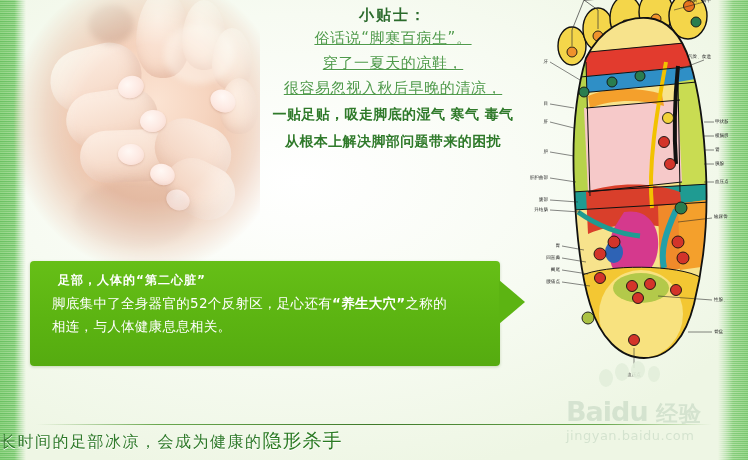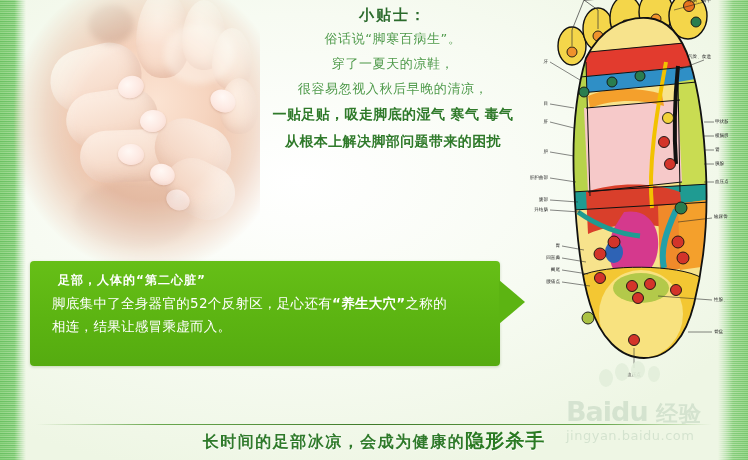--- a/index.html
+++ b/index.html
@@ -64,22 +64,23 @@
   .tips{
     position:absolute;left:250px;top:2px;width:286px;height:200px;
     text-align:center;
   }
   .tips .t-title{
     font-size:15px;font-weight:bold;color:#2b6b2b;letter-spacing:2px;
     line-height:22px;margin-top:2px;
     text-shadow:0 1px 0 rgba(255,255,255,.9);
   }
   .tips .t-line{
-    font-size:13px;color:#4f9a4a;line-height:25px;letter-spacing:.6px;
+    font-size:15px;color:#4f9a4a;line-height:25px;letter-spacing:.6px;
     text-shadow:0 1px 0 rgba(255,255,255,.85);
+    text-decoration:underline;
   }
   .tips .t-strong{
     font-size:14px;font-weight:bold;color:#2f7a2a;line-height:27px;letter-spacing:.4px;
     text-shadow:0 1px 0 rgba(255,255,255,.9);
   }
 
   
   .banner-wrap{position:absolute;left:30px;top:261px;width:500px;height:105px;}
   .banner{
     position:absolute;left:0;top:0;width:470px;height:105px;
@@ -105,22 +106,22 @@
   
   .chart{position:absolute;left:528px;top:-4px;width:200px;height:392px;}
   .chart svg{display:block;}
 
   
   .divider{
     position:absolute;left:36px;top:424px;width:676px;height:1px;
     background:linear-gradient(90deg,rgba(110,170,80,0) 0%,#6aa84f 18%,#3f7a2a 50%,#6aa84f 84%,rgba(110,170,80,0) 100%);
   }
   .slogan{
-    position:absolute;left:0;top:428px;width:748px;text-align:center;
-    font-size:16px;font-weight:bold;color:#2f7a2a;letter-spacing:1.5px;
+    position:absolute;left:0;top:428px;width:748px;text-align:left;
+    font-size:16px;font-weight:normal;color:#2f7a2a;letter-spacing:1.5px;
     text-shadow:0 1px 0 rgba(255,255,255,.9);
   }
   .slogan .hl{color:#2a7a22;font-size:19px;letter-spacing:1px;}
 
   
   .wm{position:absolute;right:6px;top:398px;width:176px;height:54px;
       opacity:.30;pointer-events:none;margin-left:40px;}
   .wm .wm-main{
     font-size:27px;font-weight:bold;color:#9ab8a0;letter-spacing:-1px;
     line-height:28px;white-space:nowrap;
@@ -168,21 +169,21 @@
     <div class="t-line">穿了一夏天的凉鞋，</div>
     <div class="t-line">很容易忽视入秋后早晚的清凉，</div>
     <div class="t-strong">一贴足贴，吸走脚底的湿气 寒气 毒气</div>
     <div class="t-strong">从根本上解决脚部问题带来的困扰</div>
   </div>
 
   <div class="banner-wrap">
     <div class="banner">
       <h2>足部，人体的“第二心脏”</h2>
       <p><span>脚底集中了全身器官的52个反射区，足心还有</span><b>“养生大穴”</b><span>之称的</span></p>
-      <p>相连，结果让感冒乘虚而入。</p>
+      <p>相连，与人体健康息息相关。</p>
     </div>
     <div class="banner-arrow"></div>
   </div>
 
   <div class="chart">
     <svg width="200" height="392" viewBox="0 0 200 392" xmlns="http://www.w3.org/2000/svg">
       <defs>
         <clipPath id="footclip">
           <path d="M58 62 C48 96 44 140 46 186 C48 236 52 276 62 308
                    C72 342 92 362 116 362 C142 362 158 340 166 308

